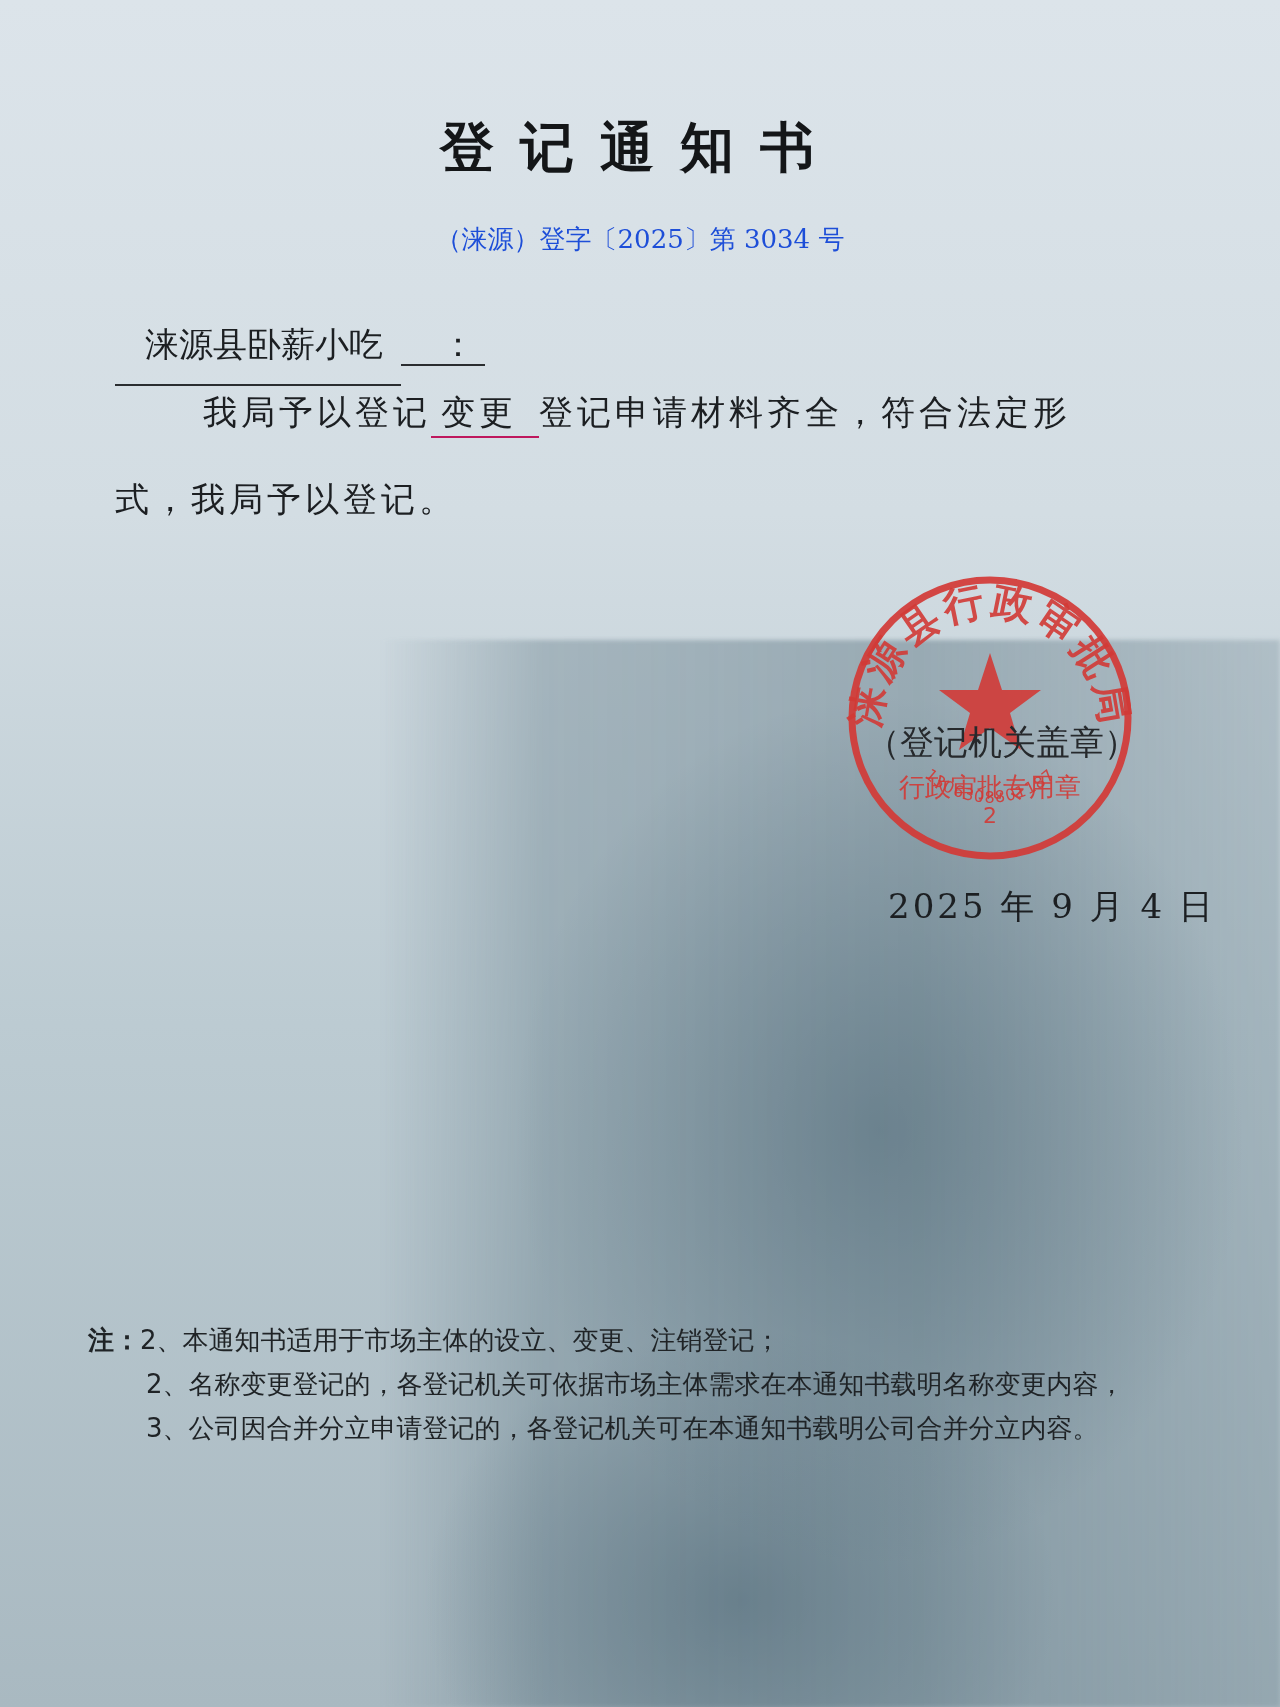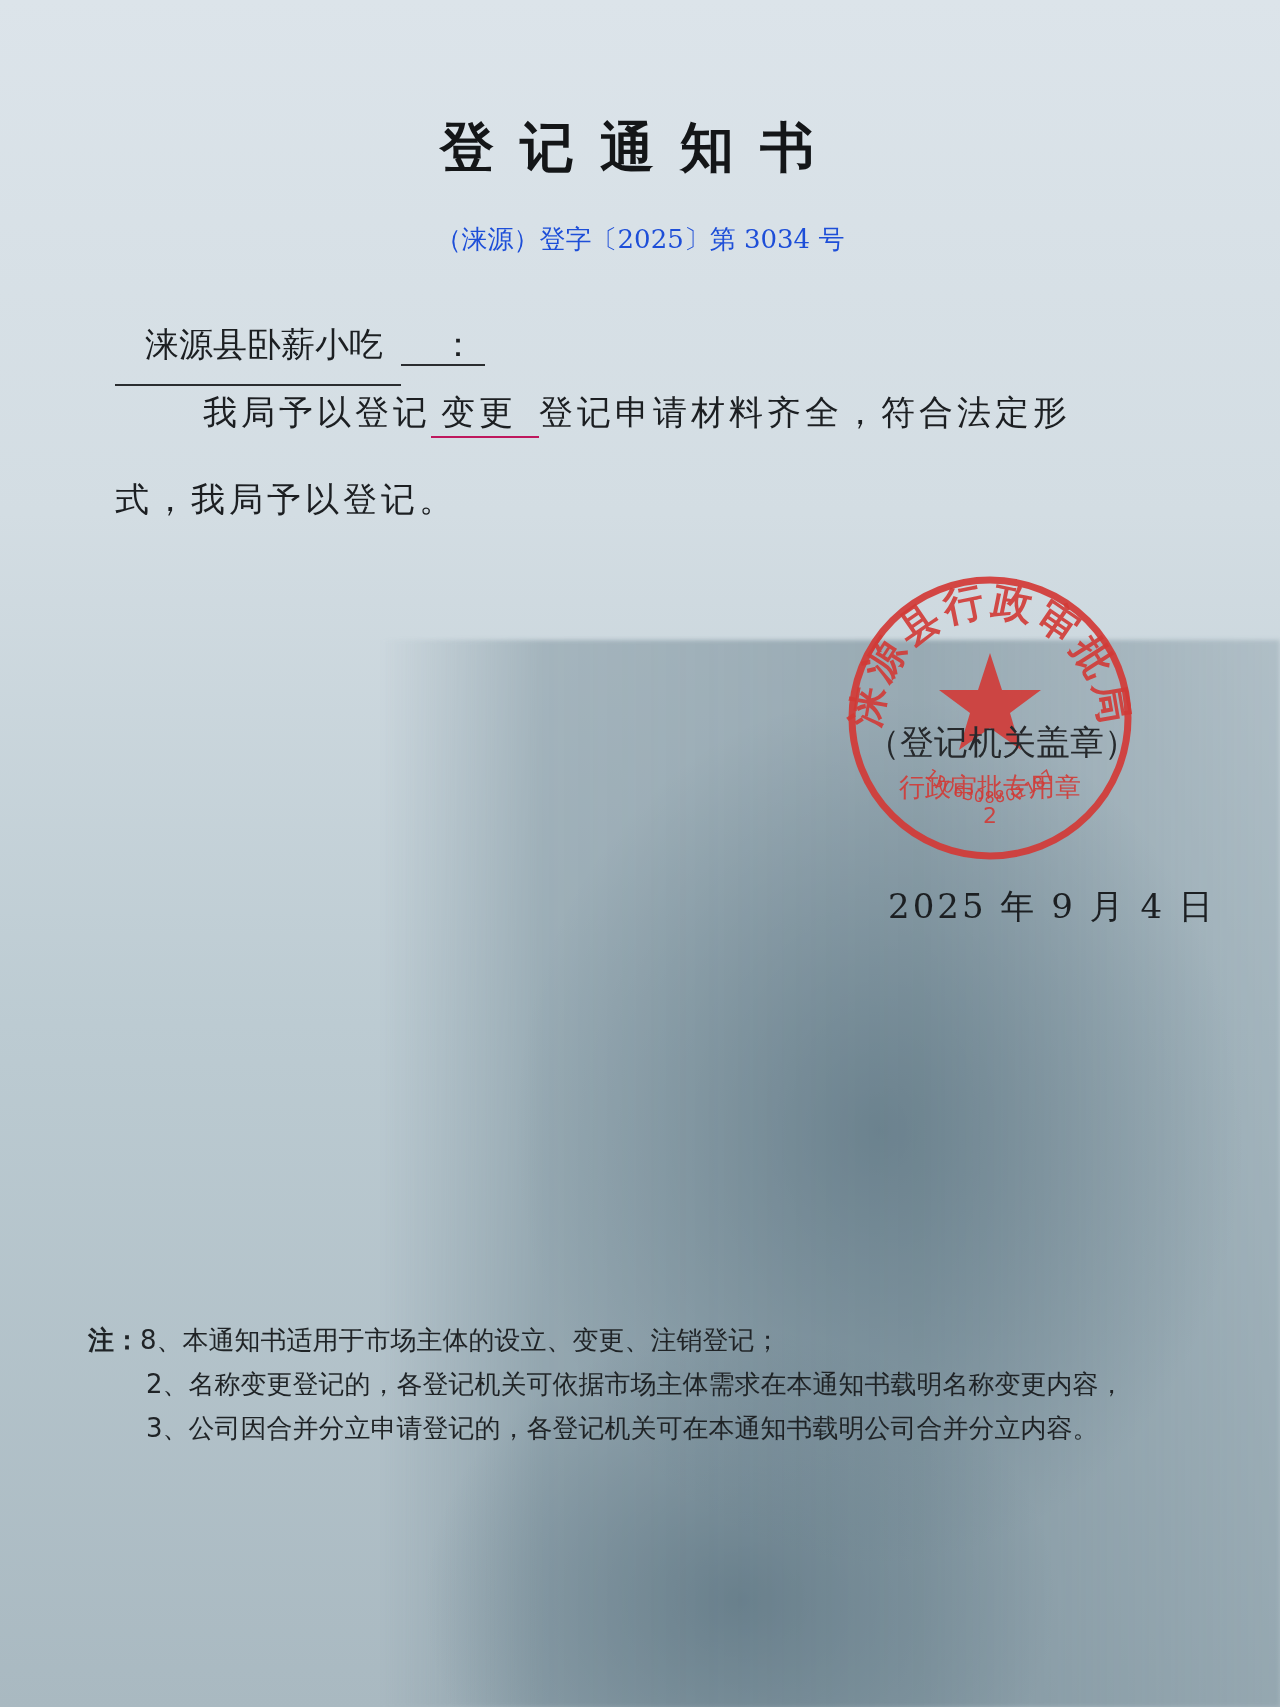--- a/index.html
+++ b/index.html
@@ -93,16 +93,16 @@
   <text x="150" y="255" text-anchor="middle" font-family="DejaVu Sans, sans-serif" font-size="22" fill="#d23a36" opacity="0.9">2</text>
   <text font-family="DejaVu Sans, sans-serif" font-size="16" fill="#d23a36" opacity="0.9" letter-spacing="1">
     <textPath href="#arcBottom" startOffset="50%" text-anchor="middle">1306308801187</textPath>
   </text>
 </svg>
 <div class="seal-caption">（登记机关盖章）</div>
 
 <div class="date">2025 年 9 月 4 日</div>
 
 <div class="notes">
-  <div class="note"><span class="lead">注：</span><span>8、本通知书适用于市场主体的设立、变更、注销登记；</span></div>
+  <div class="note"><span class="lead">注：</span><span>2、本通知书适用于市场主体的设立、变更、注销登记；</span></div>
   <div class="note indent">2、名称变更登记的，各登记机关可依据市场主体需求在本通知书载明名称变更内容，</div>
   <div class="note indent">3、公司因合并分立申请登记的，各登记机关可在本通知书载明公司合并分立内容。</div>
 </div>
 
 </body></html>

